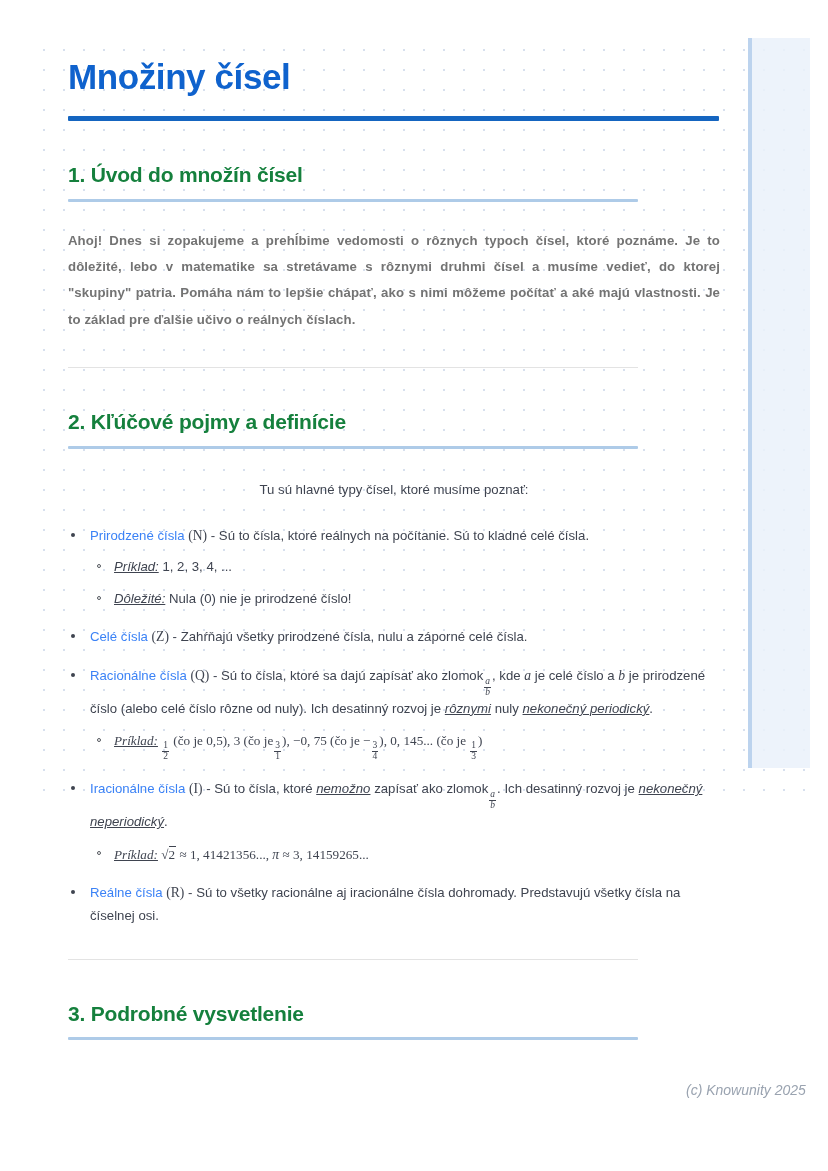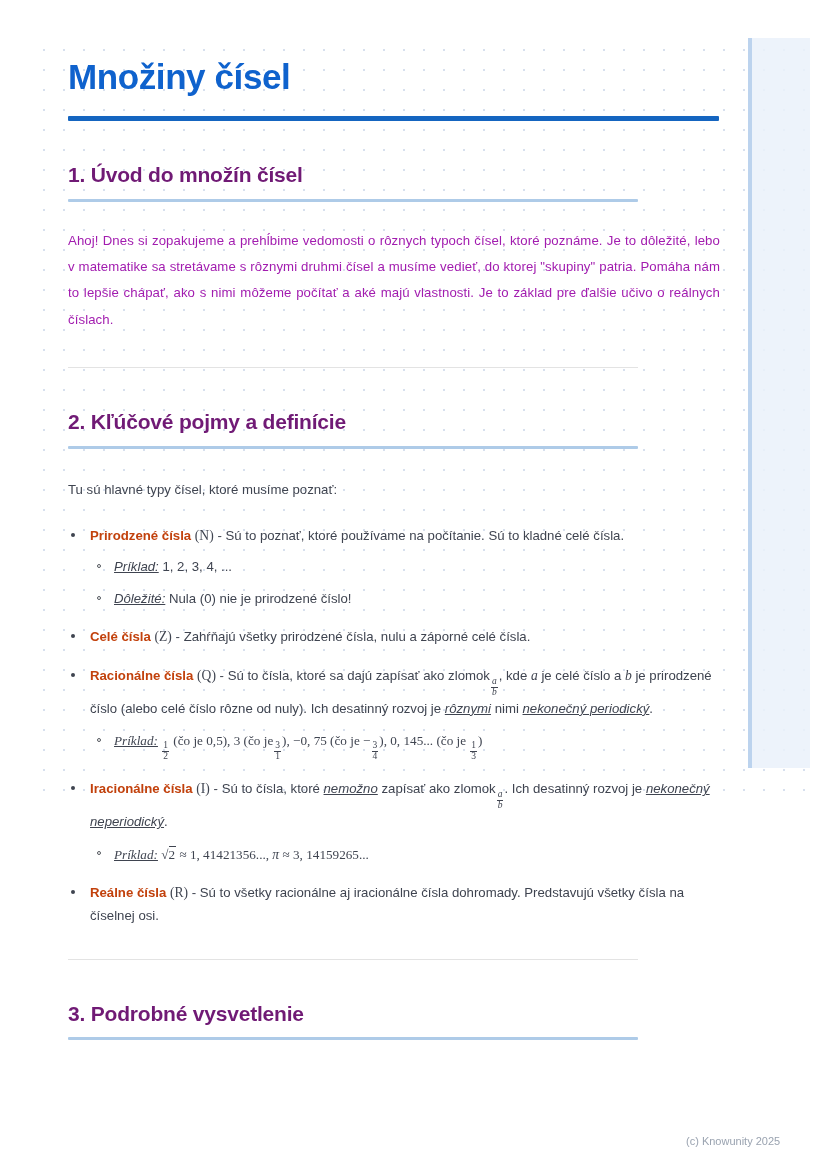--- a/index.html
+++ b/index.html
@@ -77,45 +77,47 @@
     height: 5px;
     width: 651px;
     background: #1565c0;
     border-radius: 1px;
   }
 
   .section-heading {
     margin: 0;
     font-size: 21px;
     font-weight: bold;
-    color: #701a75;
+    color: #15803d;
     letter-spacing: -0.2px;
     line-height: 1.3;
   }
   .heading-rule {
     margin-top: 10px;
     height: 3px;
     width: 570px;
     background: #aecbe8;
     border-radius: 1px;
   }
 
   .para {
     margin: 0;
     font-size: 13.2px;
     line-height: 2.0;
-    color: #a21caf;
+    color: #737373;
     text-align: justify;
     letter-spacing: .1px;
+    font-weight: bold;
   }
   .lead {
     margin: 0;
     font-size: 13.2px;
     line-height: 1.9;
     color: #3f4450;
+    text-align: center;
   }
 
   .section-divider {
     height: 1px;
     width: 570px;
     background: #e3e3e3;
   }
 
   
   ul.bullets {
@@ -160,21 +162,21 @@
     left: 7px;
     top: 8px;
     width: 4px;
     height: 4px;
     border-radius: 50%;
     border: 1px solid #55595f;
     background: transparent;
     box-sizing: border-box;
   }
 
-  b, .bold { font-weight: bold; color: #c2410c; }
+  b, .bold { font-weight: normal; color: #3b82f6; }
   i, .ital { font-style: italic; text-decoration: underline; }
 
   
   .mathvar {
     font-family: "Liberation Serif", serif;
     font-style: italic;
     font-size: 13.6px;
   }
   .mathset {
     font-family: "Liberation Serif", serif;
@@ -206,25 +208,26 @@
   }
   .sqrt .radicand {
     border-top: 1px solid #3f4450;
     padding: 0 1px 0 0;
   }
 
   
   #footer-copyright {
     position: absolute;
     left: 686px;
-    top: 1135px;
-    font-size: 11px;
+    top: 1082px;
+    font-size: 14px;
     color: #9aa3b0;
     z-index: 5;
     white-space: nowrap;
+    font-style: italic;
   }
 
   .sp-28 { height: 28px; }
   .sp-22 { height: 22px; }
   .sp-26 { height: 26px; }
   .sp-34 { height: 34px; }
   .sp-40 { height: 40px; }
   .sp-16 { height: 16px; }
 </style>
 </head>
@@ -262,21 +265,21 @@
     <p class="lead">Tu sú hlavné typy čísel, ktoré musíme poznať:</p>
 
     <div class="sp-22"></div>
 
     <ul class="bullets">
 
       <li class="bullet-item">
         <span class="bold">Prirodzené čísla</span>
         <span class="mathset">(N)</span>
         <span>-</span>
-        <span>Sú to poznať, ktoré používame na počítanie. Sú to kladné celé čísla.</span>
+        <span>Sú to čísla, ktoré reálnych na počítanie. Sú to kladné celé čísla.</span>
 
         <ul class="subbullets">
           <li class="subbullet-item">
             <i>Príklad:</i>
             <span>1, 2, 3, 4, ...</span>
           </li>
           <li class="subbullet-item">
             <i>Dôležité:</i>
             <span>Nula (0) nie je prirodzené číslo!</span>
           </li>
@@ -297,21 +300,21 @@
         <span>-</span>
         <span>Sú to čísla, ktoré sa dajú zapísať ako zlomok</span><span class="frac">
             <span class="num">a</span>
             <span class="den">b</span>
           </span><span>, kde</span>
         <span class="mathvar">a</span>
         <span>je celé číslo a</span>
         <span class="mathvar">b</span>
         <span>je prirodzené číslo (alebo celé číslo rôzne od nuly). Ich desatinný rozvoj je</span>
         <i>rôznymi</i>
-        <span>nimi</span>
+        <span>nuly</span>
         <i>nekonečný periodický</i><span>.</span>
 
         <ul class="subbullets">
           <li class="subbullet-item mathrun">
             <i>Príklad:</i>
             <span class="frac upright">
                 <span class="num">1</span>
                 <span class="den">2</span>
               </span>
             <span>(čo je 0,5), 3 (čo je</span><span class="frac upright">

